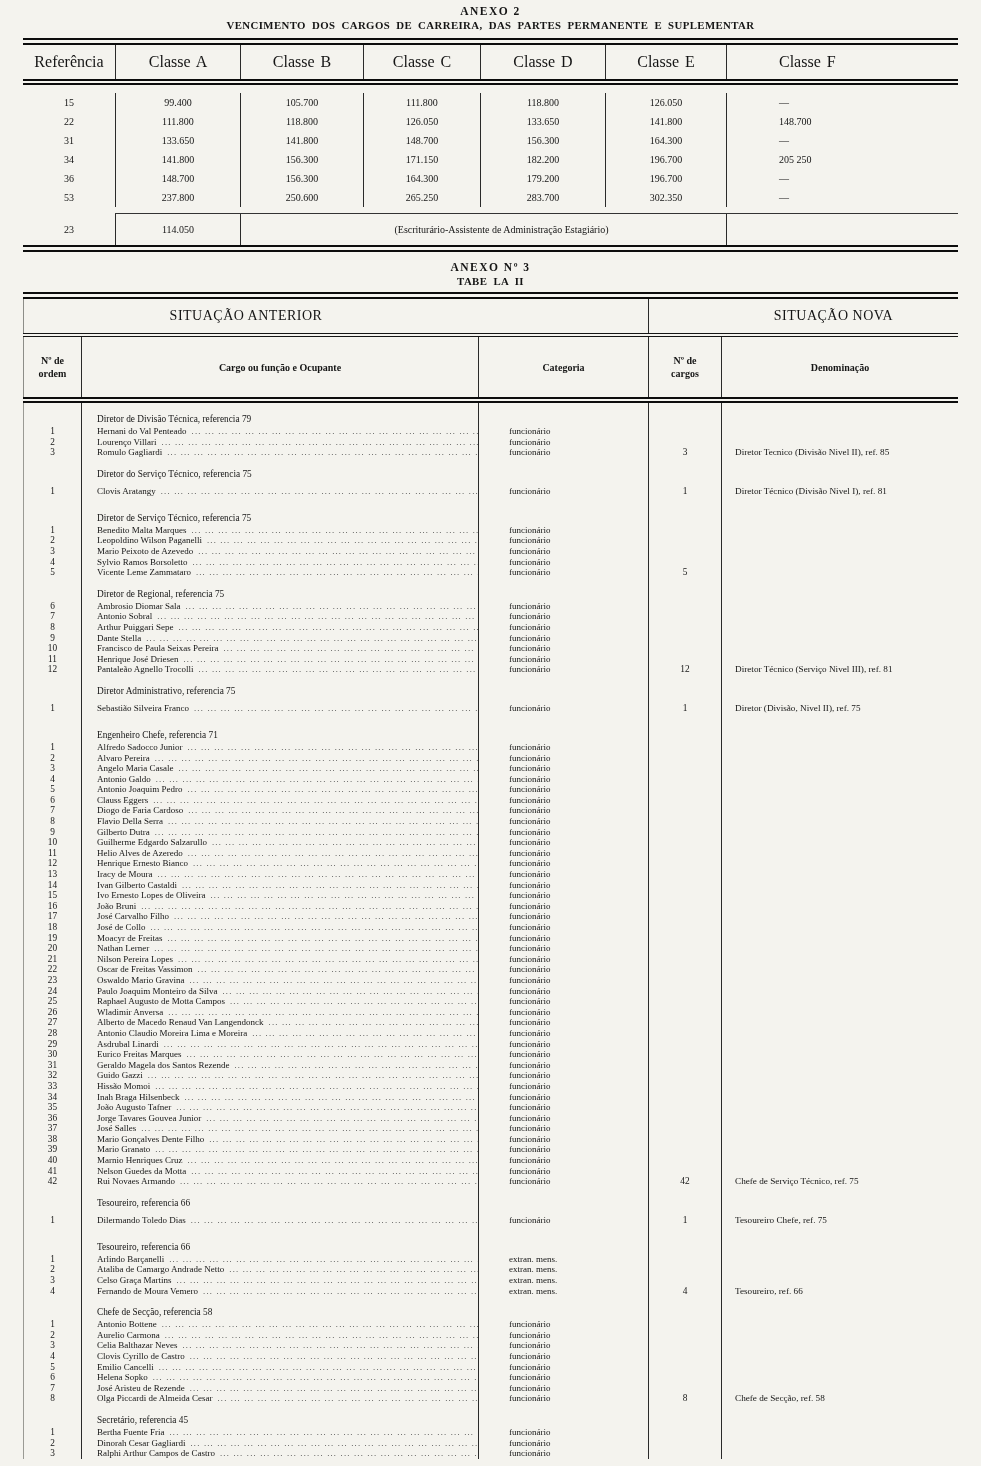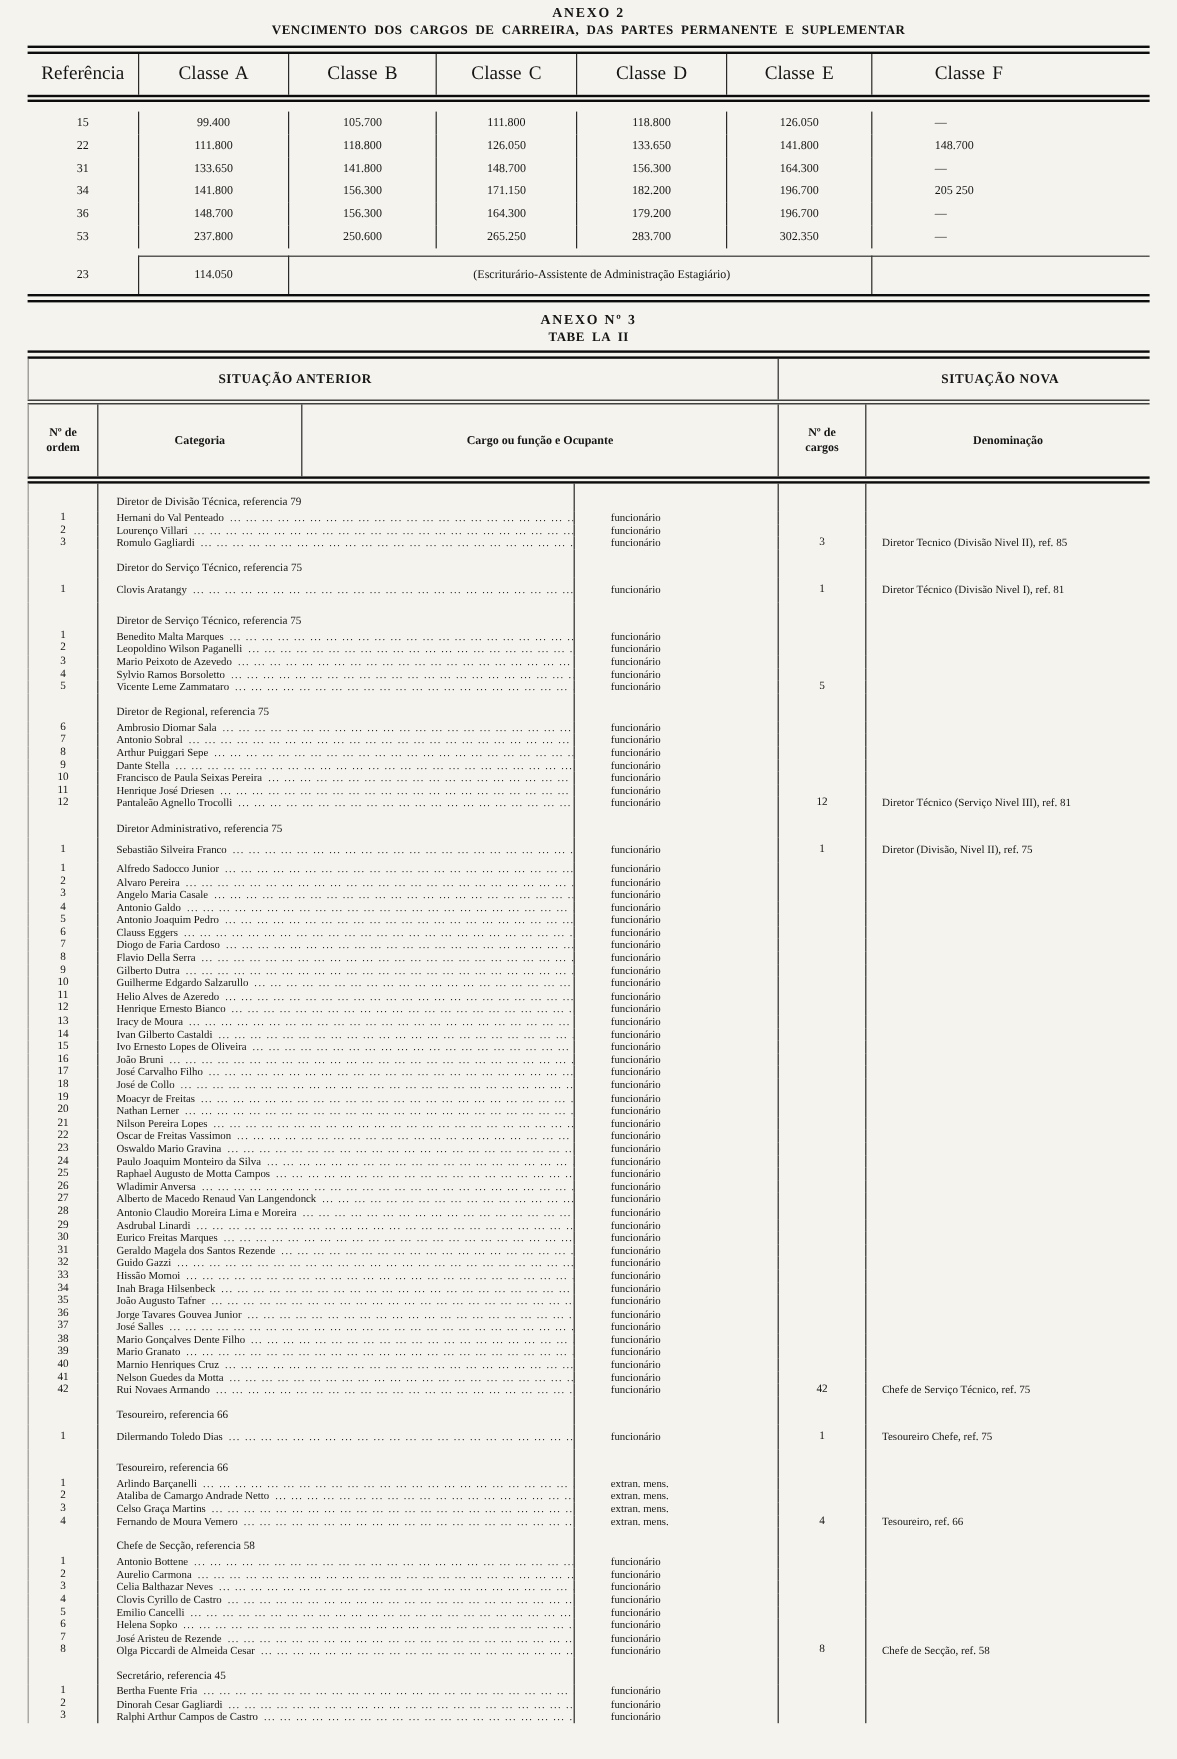--- a/index.html
+++ b/index.html
@@ -24,21 +24,21 @@
   .a2-row{display:flex;height:19px;font-size:10px}
   .a2-row .cell{display:flex;align-items:center;justify-content:center;height:100%}
   .a2-row .c-f,.a2-header .c-f{justify-content:flex-start;padding-left:52px}
   .a2-footer{display:flex;height:32px;font-size:10px;position:relative}
   .a2-footer::before{content:"";position:absolute;top:0;left:92px;right:0;border-top:1px solid #333}
   .a2-footer .cell{display:flex;align-items:center;justify-content:center;height:100%}
   .a2-note{width:486px;display:flex;align-items:center;justify-content:flex-start;padding-left:36px}
 
   
   .a3-table{width:935px;margin:5px auto 0;border-top:7px double #0c0c0c}
-  .a3-band{display:flex;height:34px;border-bottom:4px double #151515;font-weight:bold;font-size:11px;letter-spacing:.5px}
+  .a3-band{display:flex;height:34px;border-bottom:4px double #151515;font-weight:normal;font-size:14px;letter-spacing:.5px}
   .band-left{width:625px;display:flex;align-items:center;justify-content:center;padding-right:180px;box-sizing:border-box;border-left:1px solid #8d8d88}
   .band-right{width:310px;display:flex;align-items:center;justify-content:center;padding-left:60px;box-sizing:border-box;border-left:1px solid #2a2a2a}
   .a3-subheader{display:flex;height:60px;border-bottom:6px double #0c0c0c;font-weight:bold;font-size:10px}
   .sh{display:flex;flex-direction:column;align-items:center;justify-content:center;height:100%;text-align:center;line-height:13px;box-sizing:border-box}
   .sh-ordem{width:58px;border-left:1px solid #8d8d88}
   .sh-cargo{width:397px;border-left:1px solid #2a2a2a}
   .sh-cat{width:170px;border-left:1px solid #2a2a2a}
   .sh-cargos{width:73px;border-left:1px solid #2a2a2a}
   .sh-denom{width:237px;border-left:1px solid #2a2a2a}
 
@@ -146,25 +146,25 @@
   <div class="a3-table">
     <div class="a3-band">
       <div class="band-left">SITUAÇÃO ANTERIOR</div>
       <div class="band-right">SITUAÇÃO NOVA</div>
     </div>
     <div class="a3-subheader">
       <div class="sh sh-ordem">
         <span>Nº de</span>
         <span>ordem</span>
       </div>
+      <div class="sh sh-cargo">
+        <span>Cargo ou função e Ocupante</span>
+      </div>
       <div class="sh sh-cat">
         <span>Categoria</span>
-      </div>
-      <div class="sh sh-cargo">
-        <span>Cargo ou função e Ocupante</span>
       </div>
       <div class="sh sh-cargos">
         <span>Nº de</span>
         <span>cargos</span>
       </div>
       <div class="sh sh-denom">
         <span>Denominação</span>
       </div>
     </div>
     <div class="a3-body">
@@ -376,20 +376,29 @@
         <div class="g-row person spaced">
           <div class="gc gc-ordem">1</div>
           <div class="gc gc-cargo">
             <span class="nm">Sebastião Silveira Franco</span>
             <span class="leader"></span>
           </div>
           <div class="gc gc-cat">funcionário</div>
           <div class="gc gc-cargos">1</div>
           <div class="gc gc-denom">Diretor (Divisão, Nivel II), ref. 75</div>
         </div>
+        <div class="g-row g-heading">
+          <div class="gc gc-ordem"></div>
+          <div class="gc gc-cargo">
+            <span>Engenheiro Chefe, referencia 71</span>
+          </div>
+          <div class="gc gc-cat"></div>
+          <div class="gc gc-cargos"></div>
+          <div class="gc gc-denom"></div>
+        </div>
         <div class="g-row person">
           <div class="gc gc-ordem">1</div>
           <div class="gc gc-cargo">
             <span class="nm">Alfredo Sadocco Junior</span>
             <span class="leader"></span>
           </div>
           <div class="gc gc-cat">funcionário</div>
           <div class="gc gc-cargos"></div>
           <div class="gc gc-denom"></div>
         </div>

